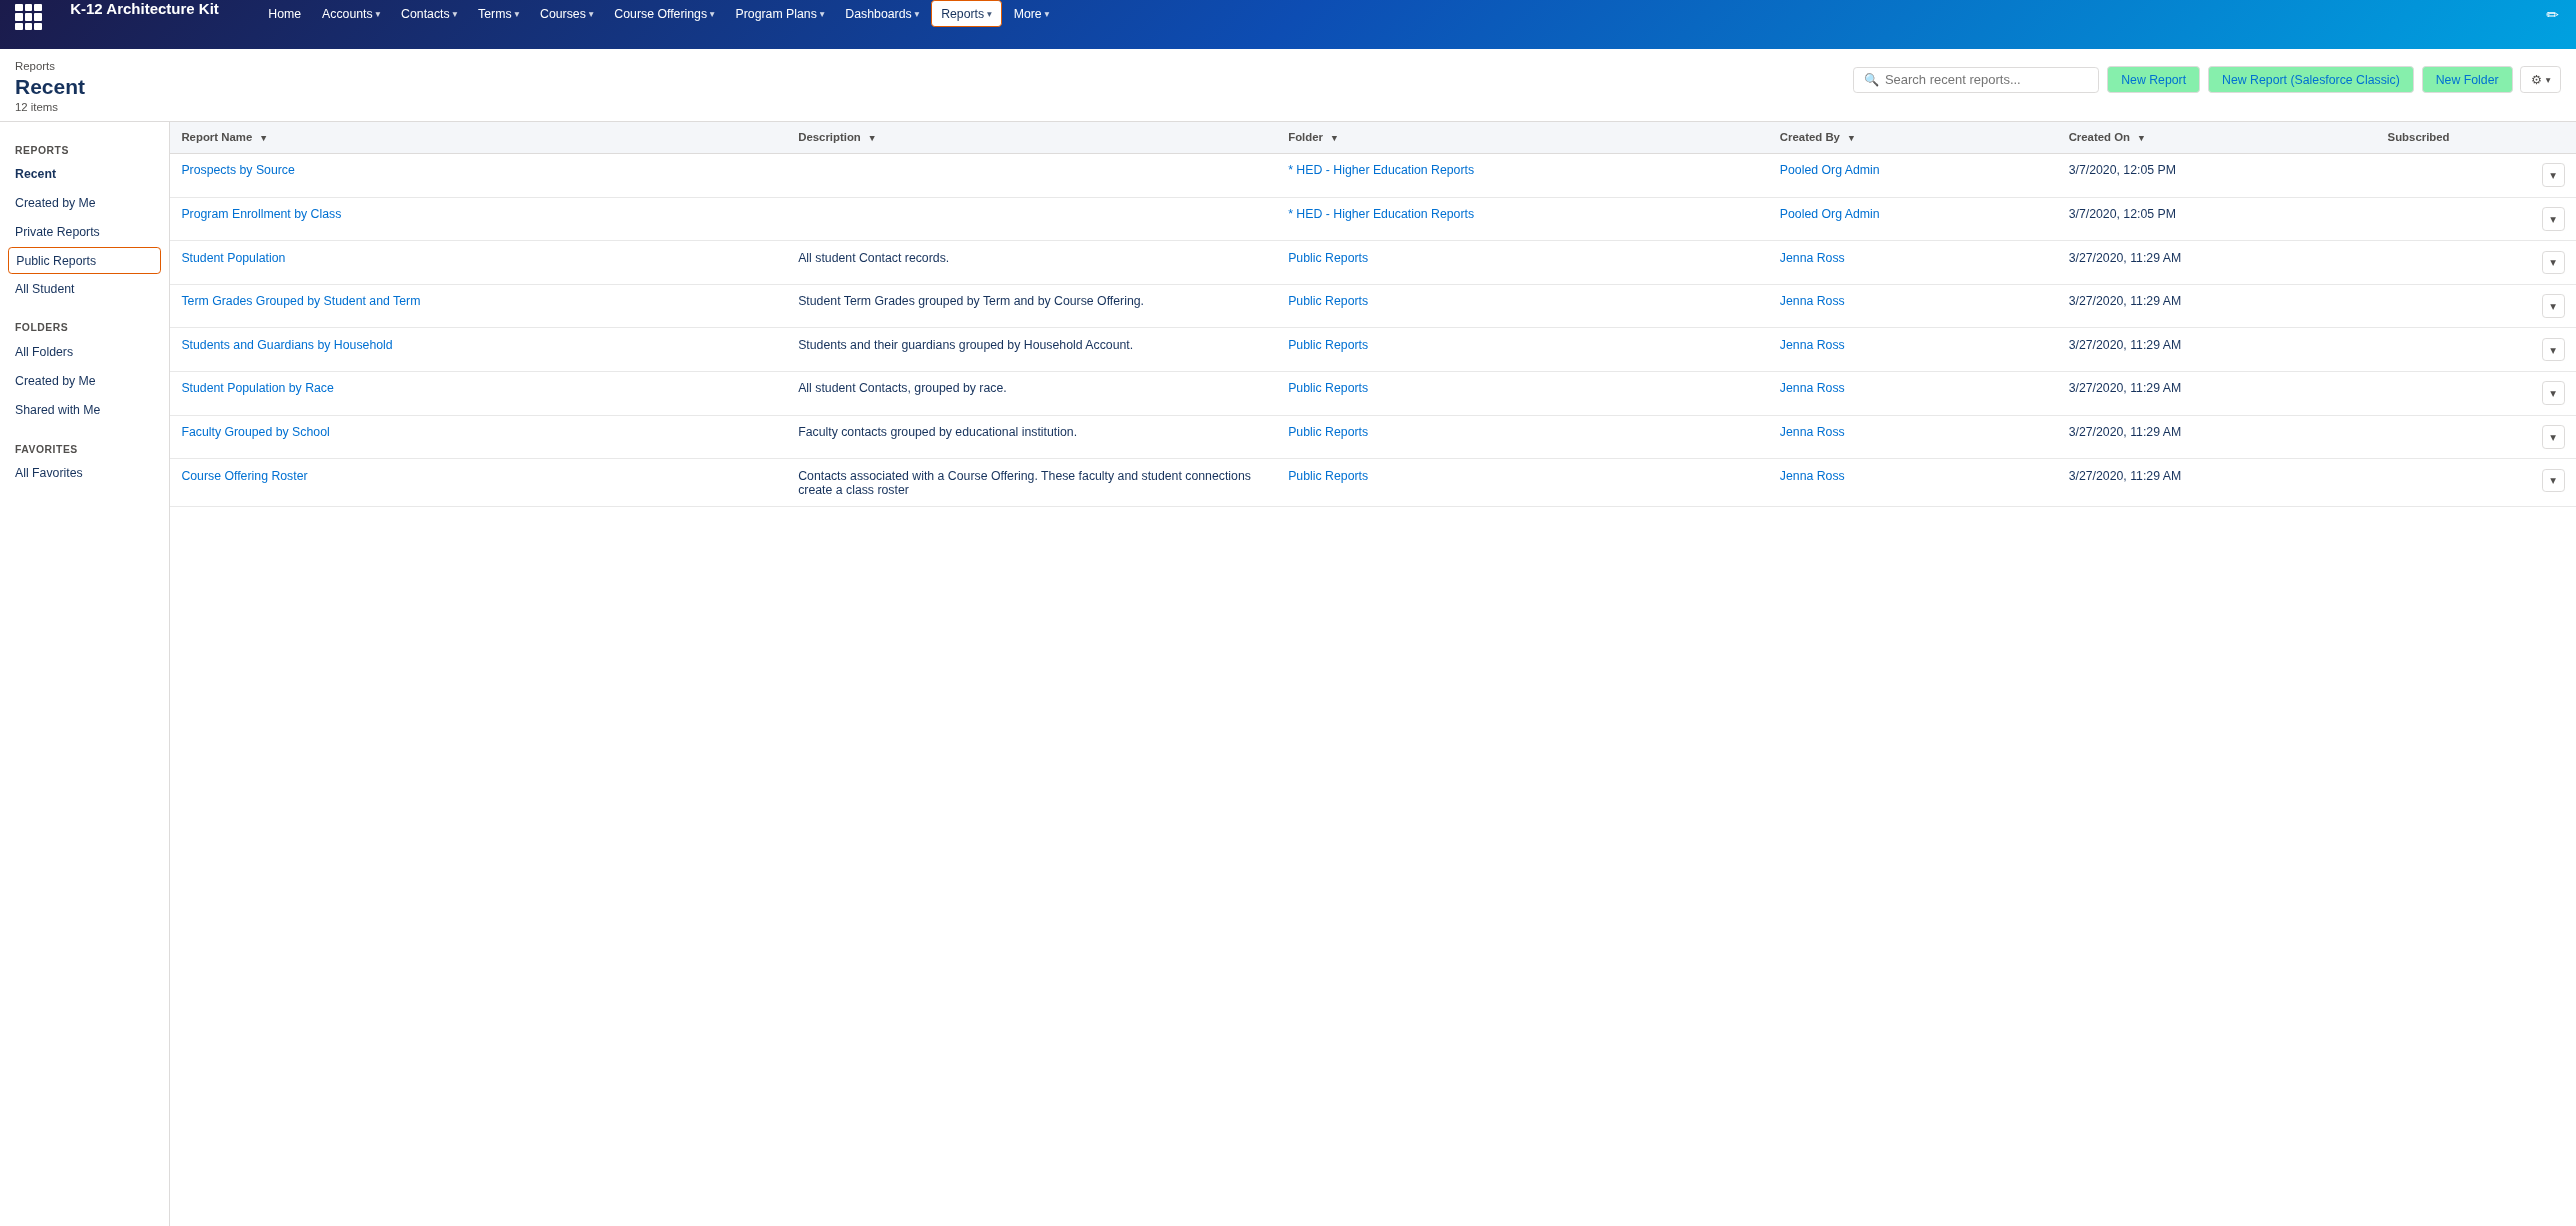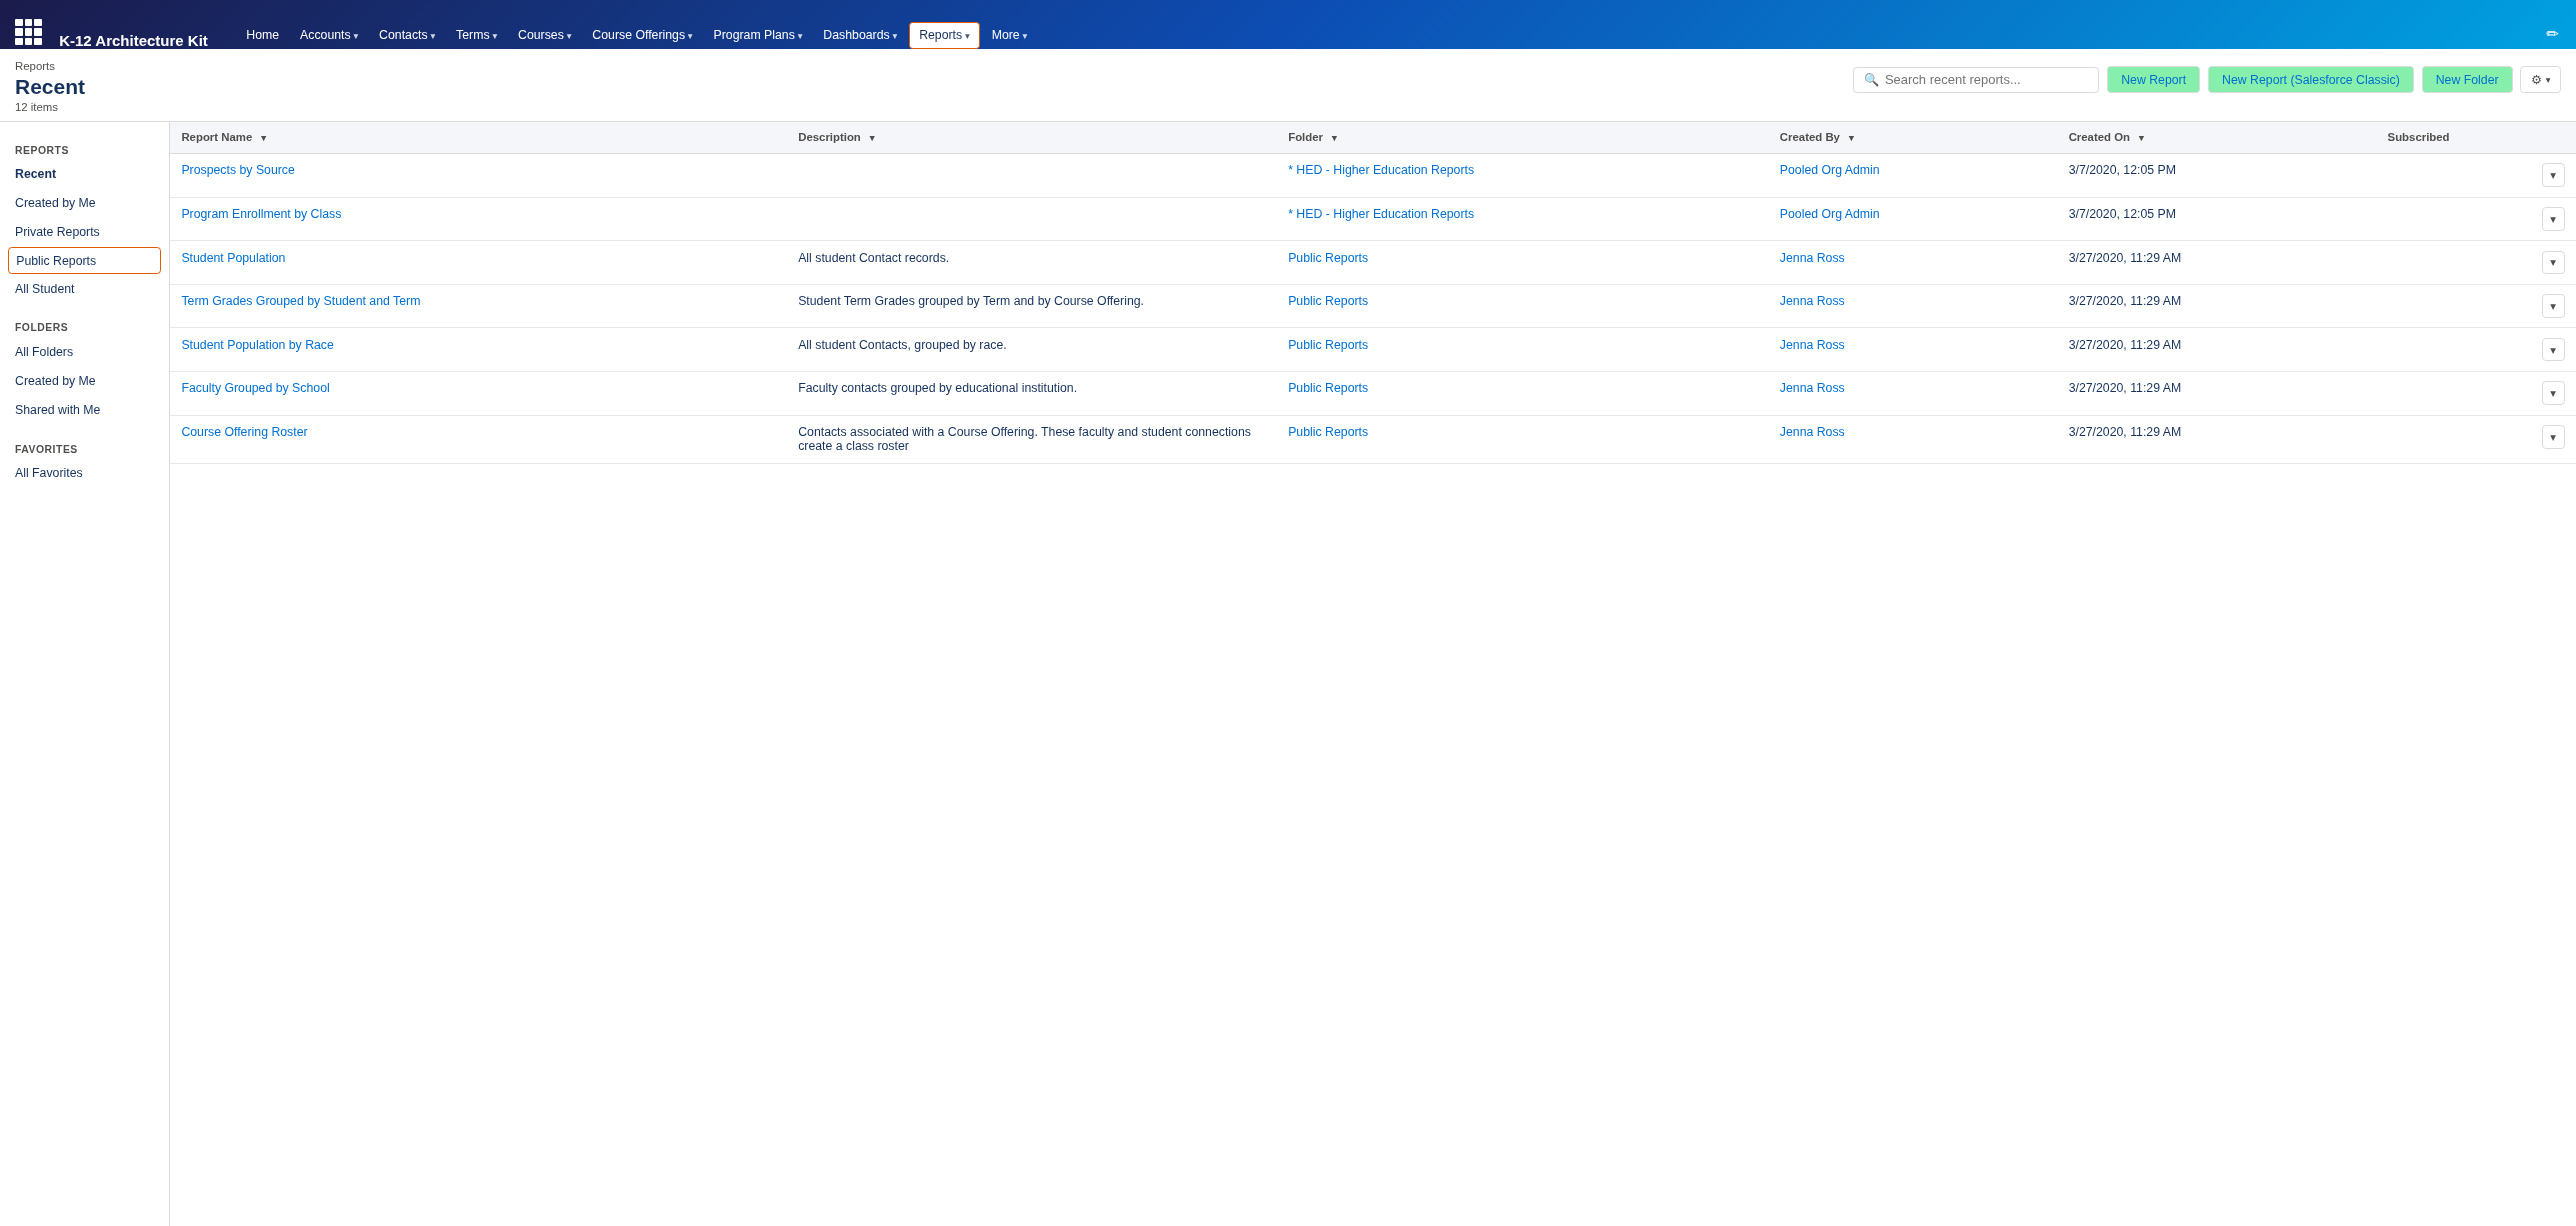--- a/index.html
+++ b/index.html
@@ -1,25 +1,25 @@
 <!DOCTYPE html>
 <html style="font-size:15px"><head>
   <meta charset="utf-8">
   <style>
     * { box-sizing: border-box; margin: 0; padding: 0; }
     body { font-family: -apple-system, BlinkMacSystemFont, 'Salesforce Sans', Arial, sans-serif; font-size: 12.3px; background: #f3f3f3; color: #16325c; }
 
     
     .top-nav {
       display: flex;
-      align-items: flex-end;
+      align-items: flex-start;
       background: linear-gradient(135deg, #1b1b4b 0%, #0d4db3 50%, #00a1e0 100%);
       height: 49px;
       padding: 0 11.4px;
-      gap: 10px;
+      gap: 21px;
     }
     .nav-app-icon {
       display: flex; align-items: center; justify-content: center;
       width: 34px; height: 34px; margin-right: 3.8px;
     }
     .grid-icon { display: grid; grid-template-columns: repeat(3,7.6px); gap: 1.9px; }
     .grid-dot { width: 7.6px; height: 7.6px; background: white; border-radius: 0.9px; }
     .nav-app-name {
       color: white; font-size: 15px; font-weight: 600; margin-right: 19px; white-space: nowrap;
     }
@@ -319,20 +319,36 @@
       <td>
         <a class="link-cell">Jenna Ross</a>
       </td>
       <td>3/27/2020, 11:29 AM</td>
       <td class="dropdown-cell">
         <button class="row-dropdown">▾</button>
       </td>
     </tr>
             <tr>
       <td>
+        <a class="link-cell">Students and Guardians by Household</a>
+      </td>
+      <td style="color:#16325c; max-width: 208px;">Students and their guardians grouped by Household Account.</td>
+      <td>
+        <a class="link-cell">Public Reports</a>
+      </td>
+      <td>
+        <a class="link-cell">Jenna Ross</a>
+      </td>
+      <td>3/27/2020, 11:29 AM</td>
+      <td class="dropdown-cell">
+        <button class="row-dropdown">▾</button>
+      </td>
+    </tr>
+            <tr>
+      <td>
         <a class="link-cell">Student Population by Race</a>
       </td>
       <td style="color:#16325c; max-width: 208px;">All student Contacts, grouped by race.</td>
       <td>
         <a class="link-cell">Public Reports</a>
       </td>
       <td>
         <a class="link-cell">Jenna Ross</a>
       </td>
       <td>3/27/2020, 11:29 AM</td>

